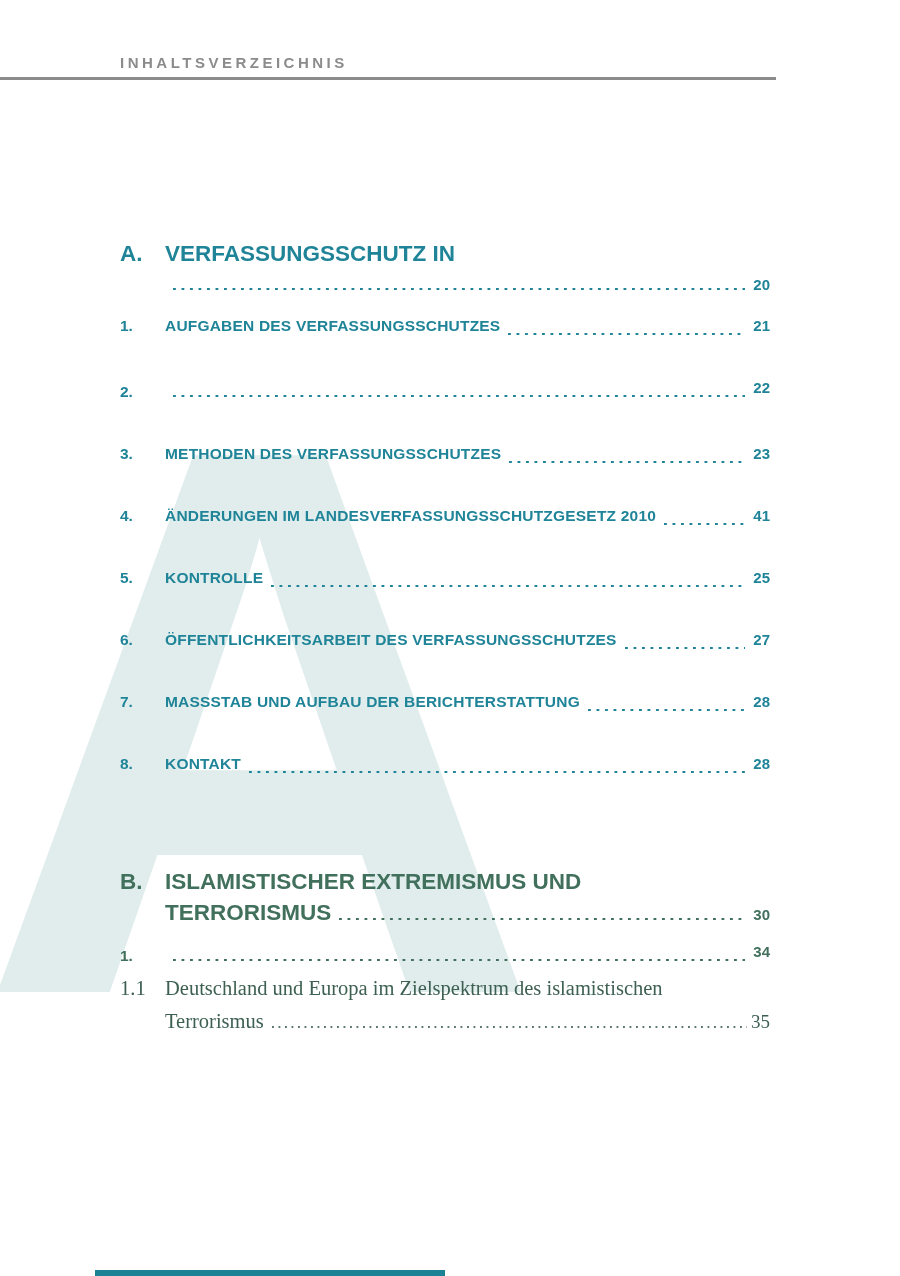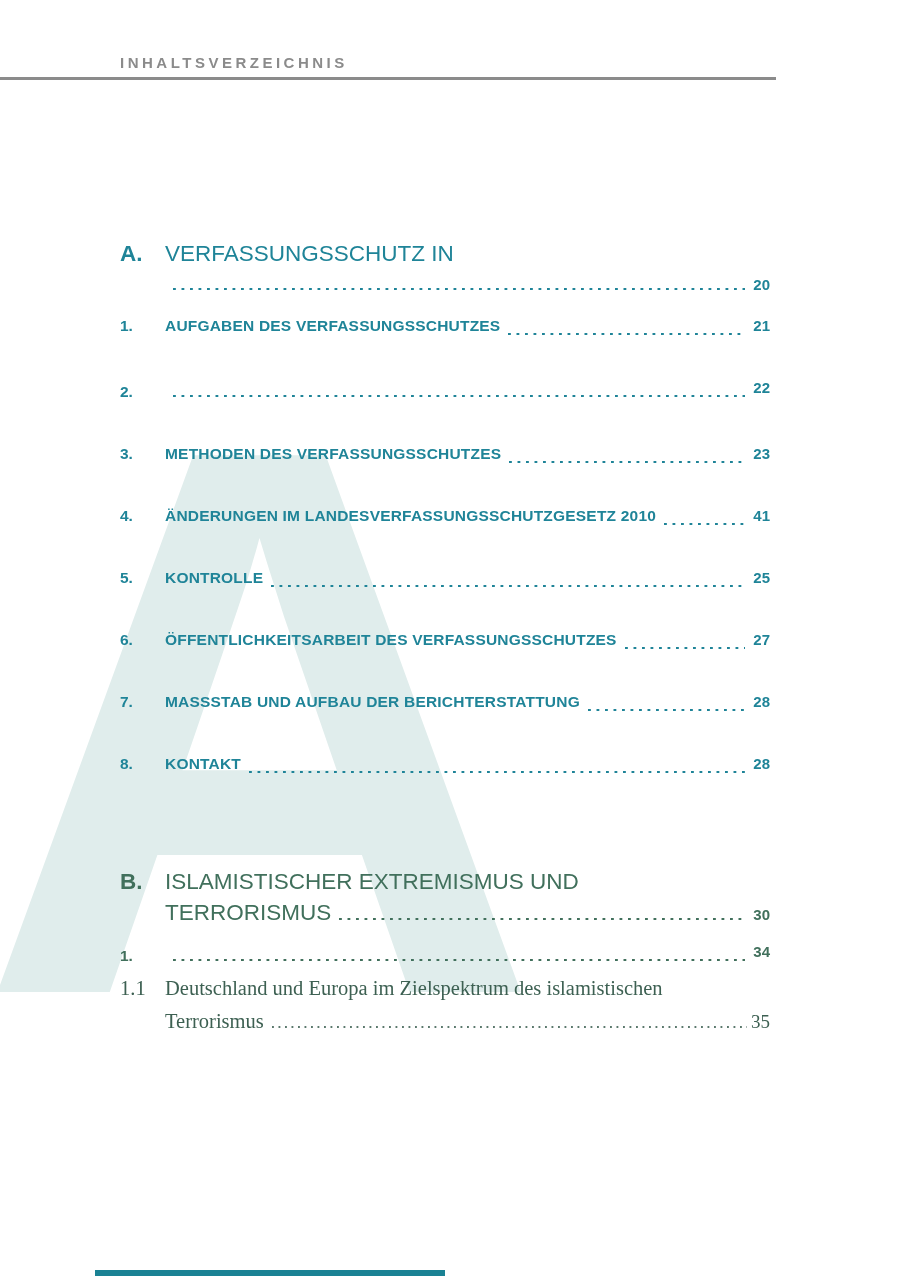--- a/index.html
+++ b/index.html
@@ -24,21 +24,21 @@
   
   .content{position:absolute;left:120px;top:238px;width:650px;z-index:1;}
   .sec-a{color:var(--teal,#1f8498);}
   .sec-b{color:var(--green,#41705c);}
   .row{display:flex;align-items:baseline;}
   .lab{flex:0 0 45px;font-weight:bold;}
   .rbody{flex:1;min-width:0;}
   
   .h-row{font-size:22.5px;line-height:31px;}
   .h-row .lab{font-size:22.5px;}
-  .h-title{font-weight:normal;}
+  .h-title{font-weight:bold;}
   .h-line2{display:flex;align-items:baseline;}
   
   .it-row{font-size:15.5px;line-height:19px;margin-top:43px;}
   .it-row.first{margin-top:16px;}
   .it-line{display:flex;align-items:flex-end;}
   .it-title{font-weight:bold;letter-spacing:0.2px;}
   .pg{font-weight:bold;font-size:15px;}
   
   .leader{
     flex:1;height:2.5px;margin:0 8px;

